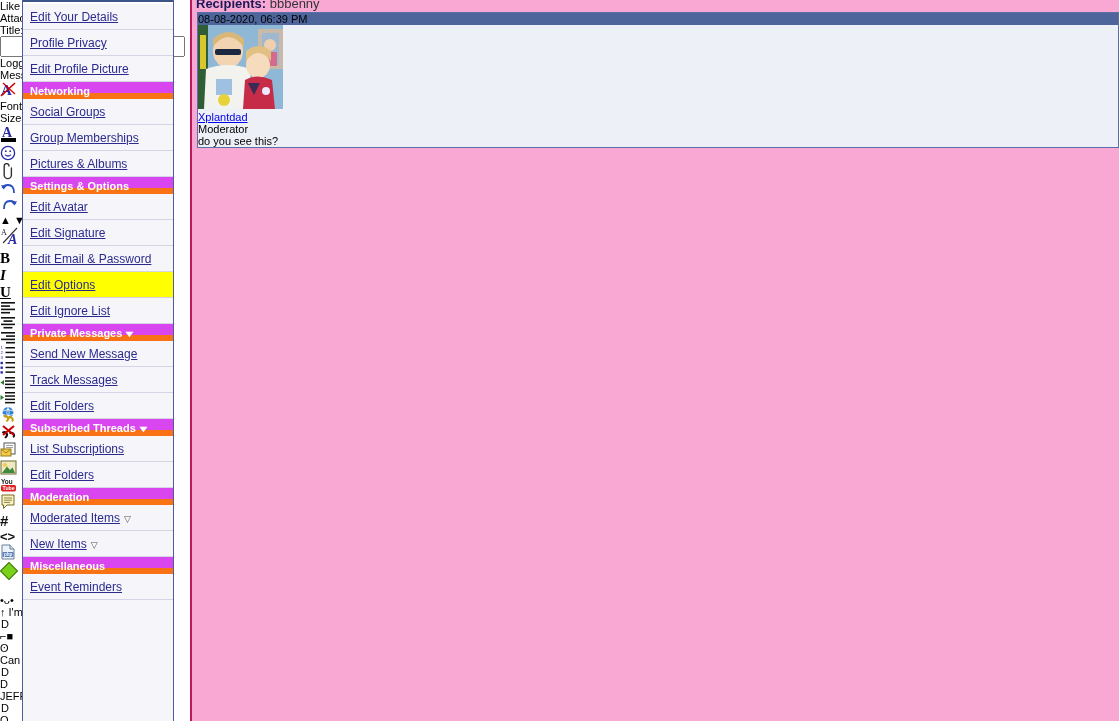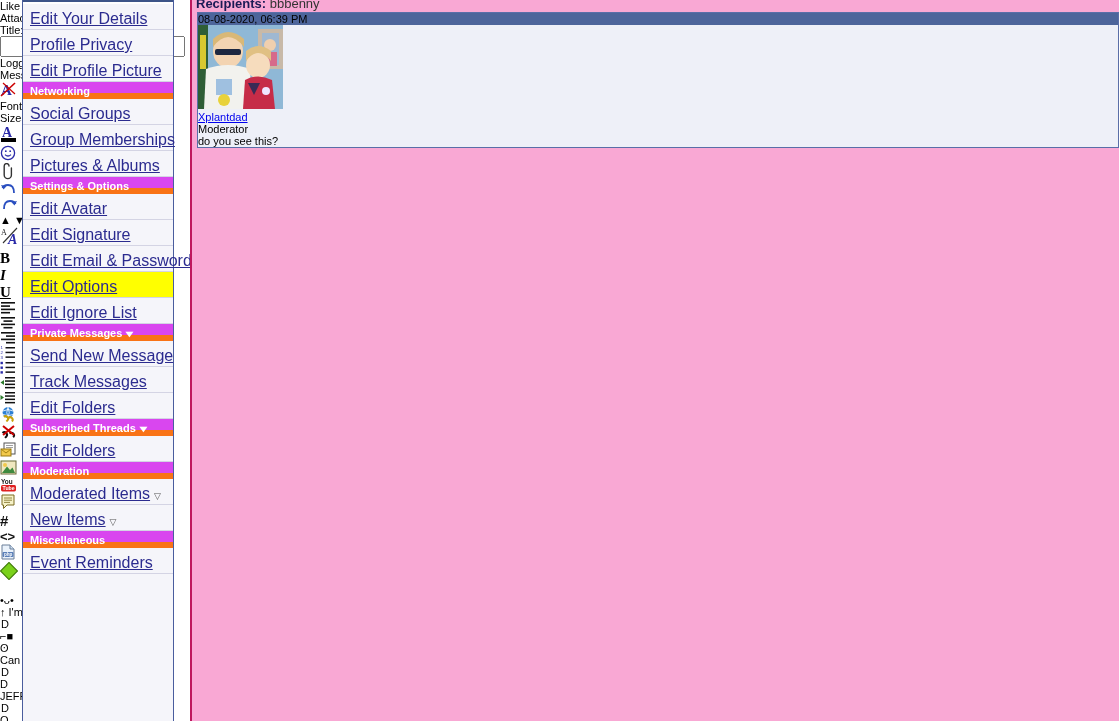--- a/index.html
+++ b/index.html
@@ -42,21 +42,21 @@
   .side-item {
     height: 26px;
     border-bottom: 1px solid #d4d4e4;
     padding: 6px 6px 0 7px;
     white-space: nowrap;
     background: #f5f5fa;
   }
   .side-item a {
     color: #2b2b8f;
     text-decoration: underline;
-    font-size: 16px;
+    font-size: 12px;
   }
   .side-item .tri {
     display: inline-block;
     margin-left: 4px;
     color: #555; font-size: 9px;
   }
   #sidebar-top-strip {
     height: 4px;
     background: #3d5488;
     border-bottom: 2px solid #ffffff;
@@ -312,20 +312,21 @@
         <div class="side-item"><a href="#">Edit Avatar</a></div>
         <div class="side-item"><a href="#">Edit Signature</a></div>
         <div class="side-item"><a href="#">Edit Email &amp; Password</a></div>
         <div class="side-item highlight"><a href="#">Edit Options</a></div>
         <div class="side-item"><a href="#">Edit Ignore List</a></div>
         <div class="side-head"><span>Private Messages</span><span class="caret">▼</span></div>
         <div class="side-item"><a href="#">Send New Message</a></div>
         <div class="side-item"><a href="#">Track Messages</a></div>
         <div class="side-item"><a href="#">Edit Folders</a></div>
         <div class="side-head"><span>Subscribed Threads</span><span class="caret">▼</span></div>
+        <div class="side-item"><a href="#">List Subscriptions</a></div>
         <div class="side-item"><a href="#">Edit Folders</a></div>
         <div class="side-head"><span>Moderation</span></div>
         <div class="side-item"><a href="#">Moderated Items</a><span class="tri">▽</span></div>
         <div class="side-item"><a href="#">New Items</a><span class="tri">▽</span></div>
         <div class="side-head"><span>Miscellaneous</span></div>
         <div class="side-item"><a href="#">Event Reminders</a></div>
       </div>
   </div>
   <div id="sb-vert"></div>
 

